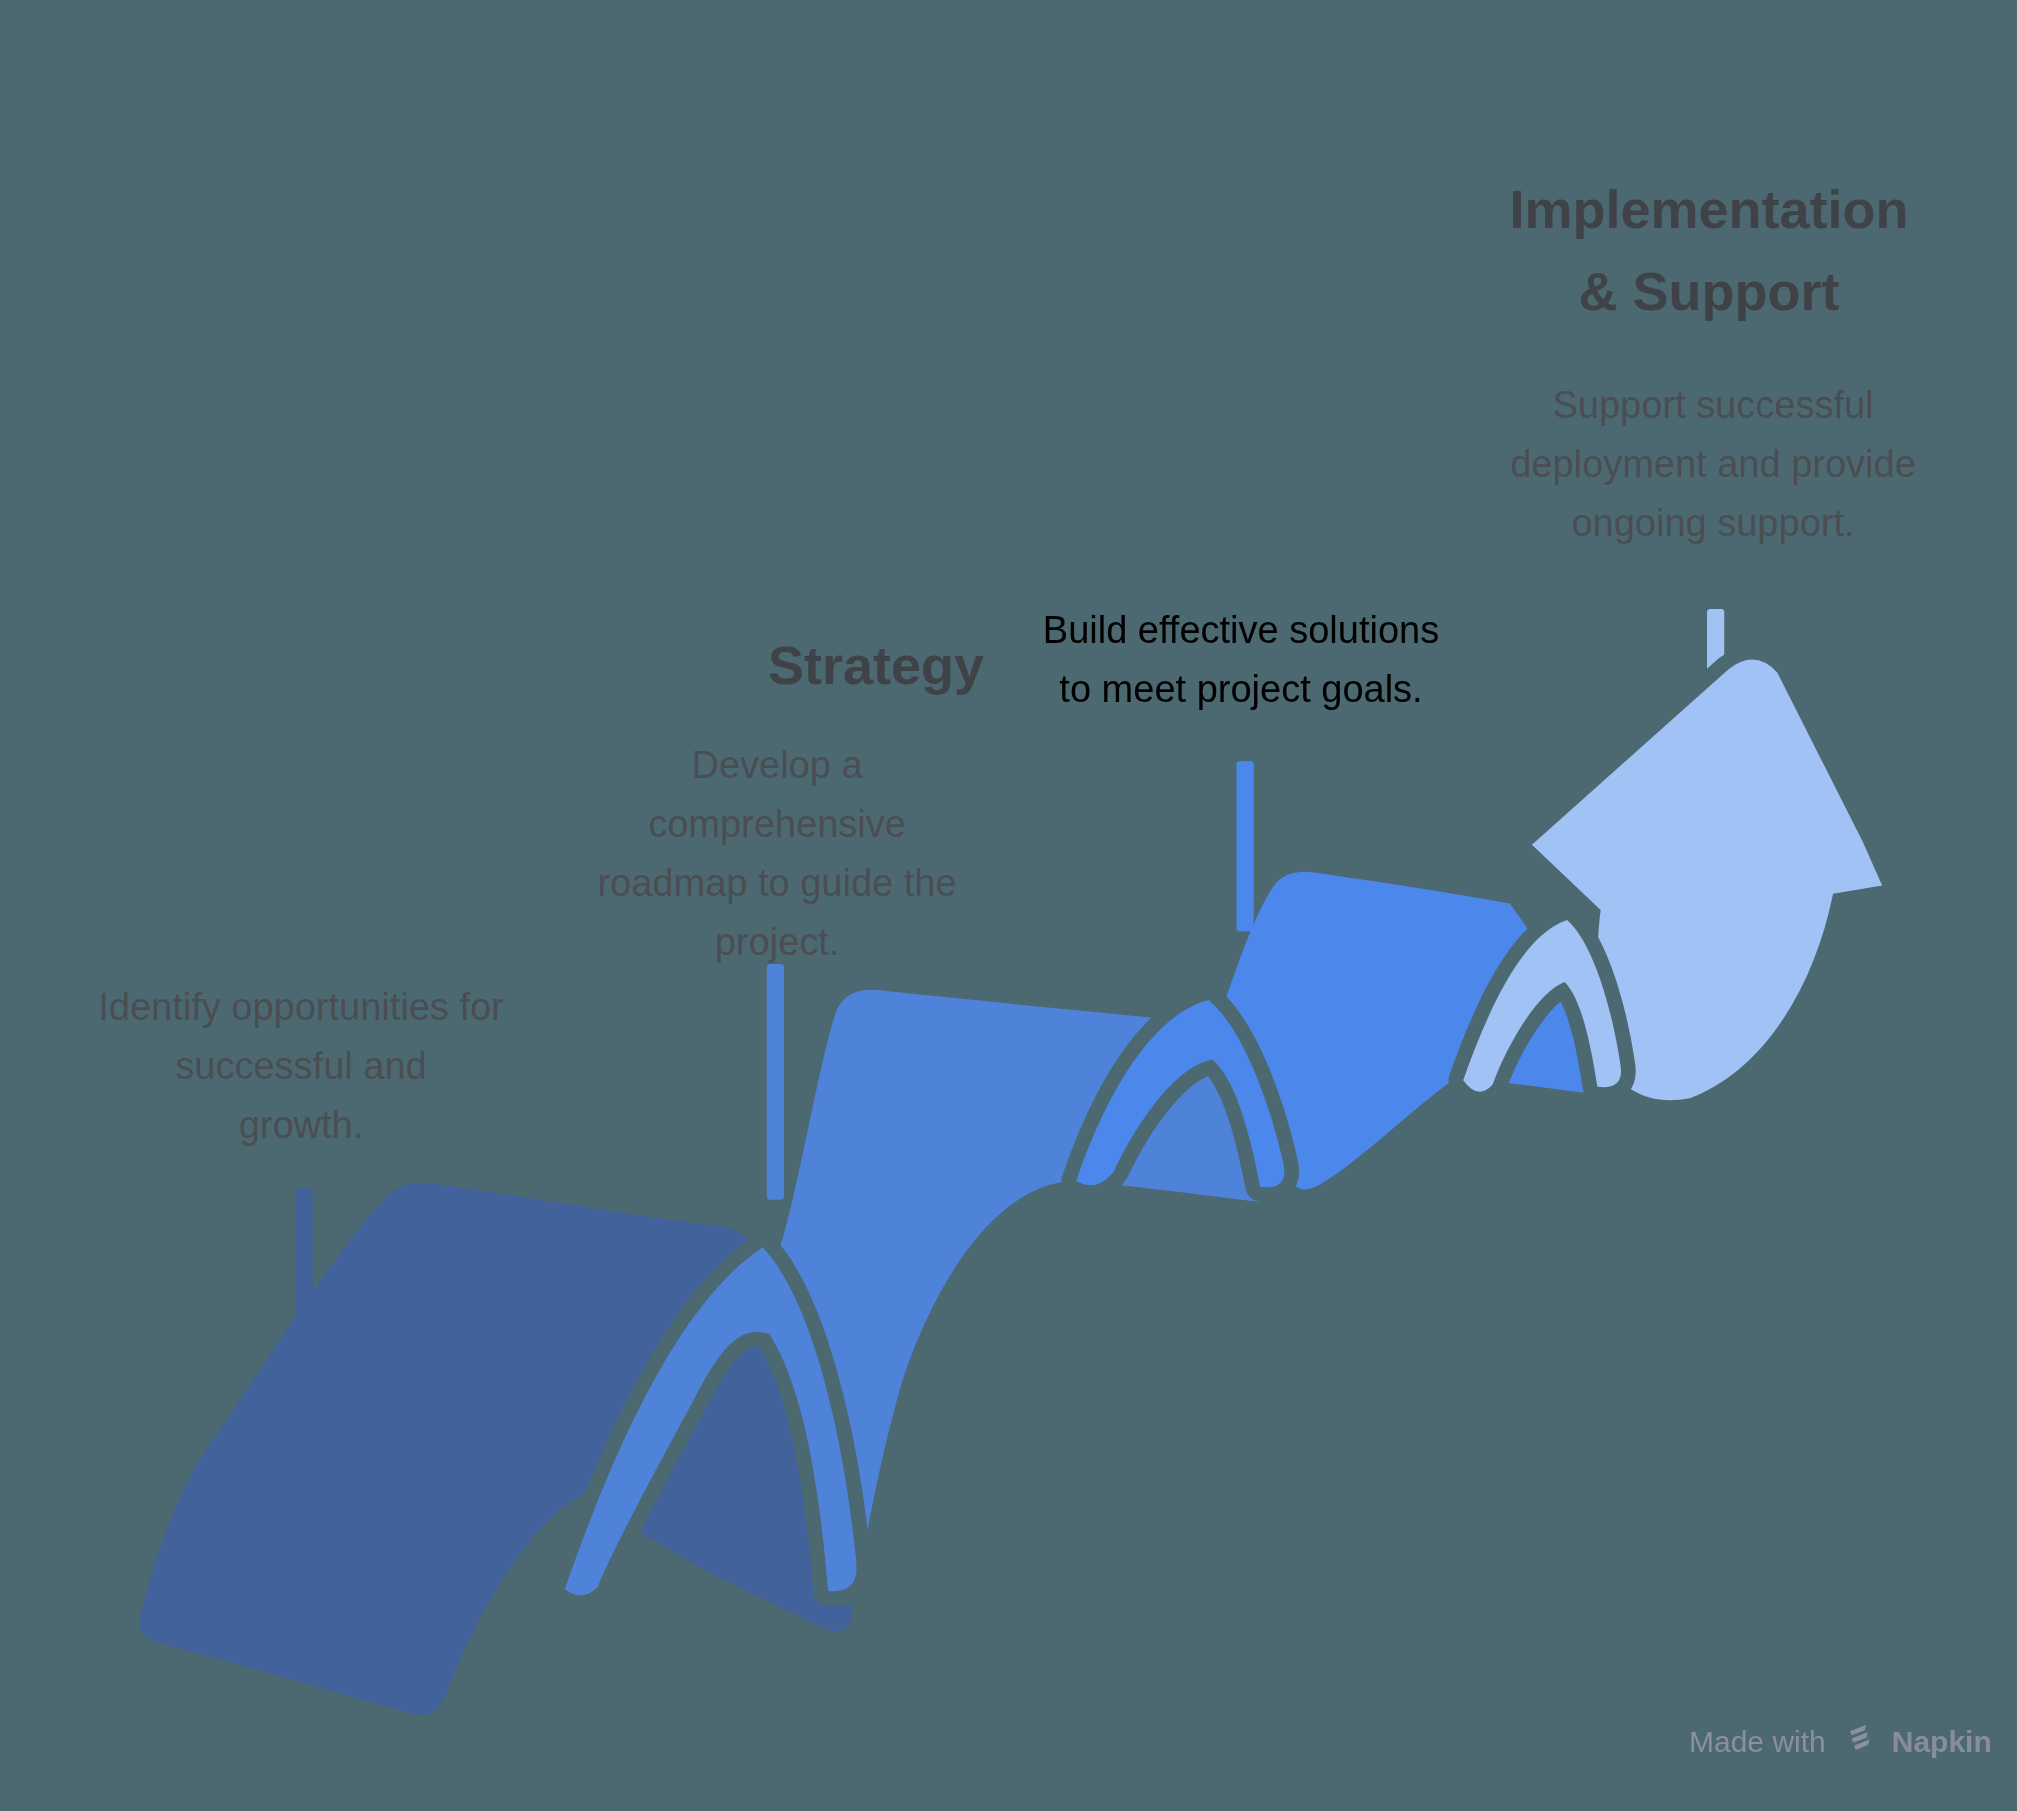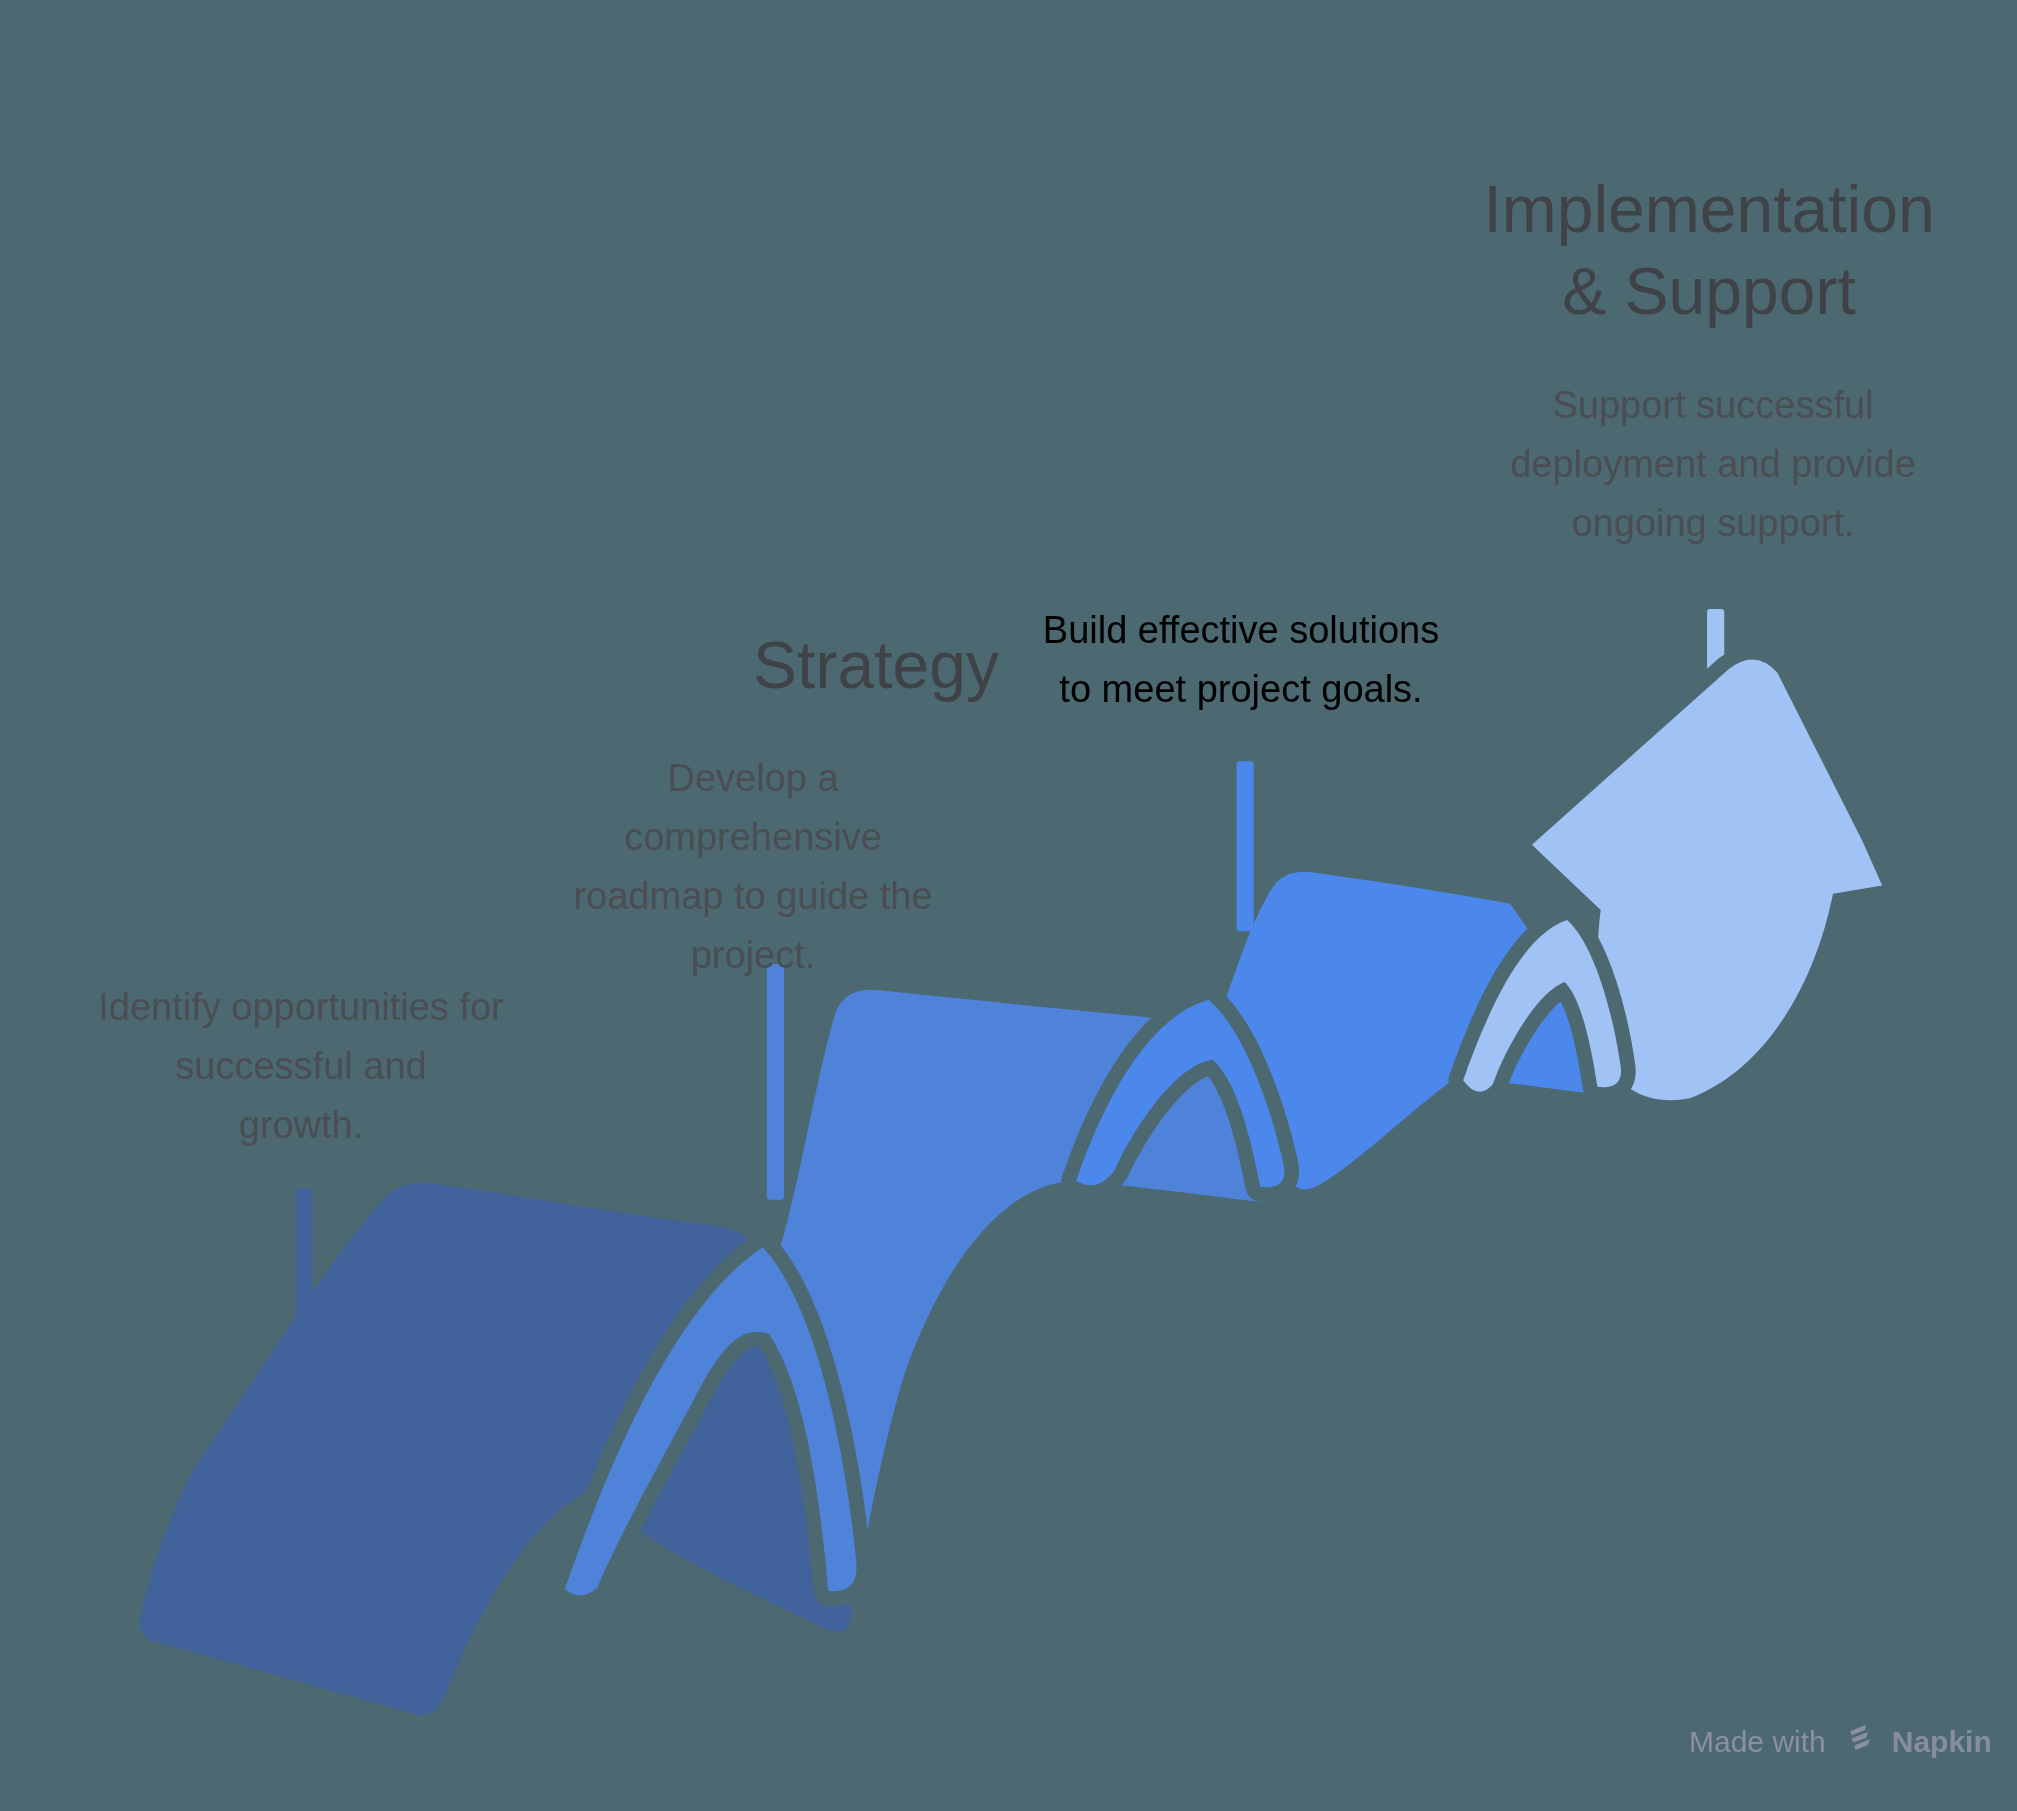--- a/index.html
+++ b/index.html
@@ -6,21 +6,21 @@
   body{
     width:2018px;height:1812px;
     font-family:"Liberation Sans","DejaVu Sans",sans-serif;
     overflow:hidden;position:relative;
   }
   #scene{position:relative;width:2018px;height:1812px;}
   #wave-svg{position:absolute;left:0;top:0;}
   .halo{fill:none;stroke-width:36;stroke-linejoin:round;stroke-linecap:round;}
   .stage-label{position:absolute;transform:translateX(-50%);text-align:center;}
   .stage-title{
-    font-size:66px;font-weight:normal;line-height:82px;
+    font-size:54px;font-weight:bold;line-height:82px;
     white-space:pre-line;letter-spacing:0px;
   }
   .stage-desc{
     font-size:38px;line-height:59px;white-space:pre-line;
   }
   .watermark{
     position:absolute;left:1689px;top:1723px;
     display:flex;align-items:center;gap:19px;
     font-size:30px;
   }
@@ -148,21 +148,21 @@
 
   <div class="stage-label" style="left:301px;top:978px;width:458px;">
     <div class="stage-desc" style="color: rgb(74, 78, 82);">Identify opportunities for
 successful and
 growth.</div>
   </div>
 
   <div class="stage-label" style="left:876px;top:624px;width:507px;">
     <div class="stage-title" style="color: rgb(63, 67, 71);">Strategy</div>
   </div>
-  <div class="stage-label" style="left:753px;top:736px;width:458px;margin-top:13px;">
+  <div class="stage-label" style="left:777px;top:736px;width:458px;">
     <div class="stage-desc" style="color: rgb(74, 78, 82);">Develop a
 comprehensive
 roadmap to guide the
 project.</div>
   </div>
 
   <div class="stage-label" style="left:1241px;top:601px;width:507px;">
     <div class="stage-desc" style="color: #000000;">Build effective solutions
 to meet project goals.</div>
   </div>

